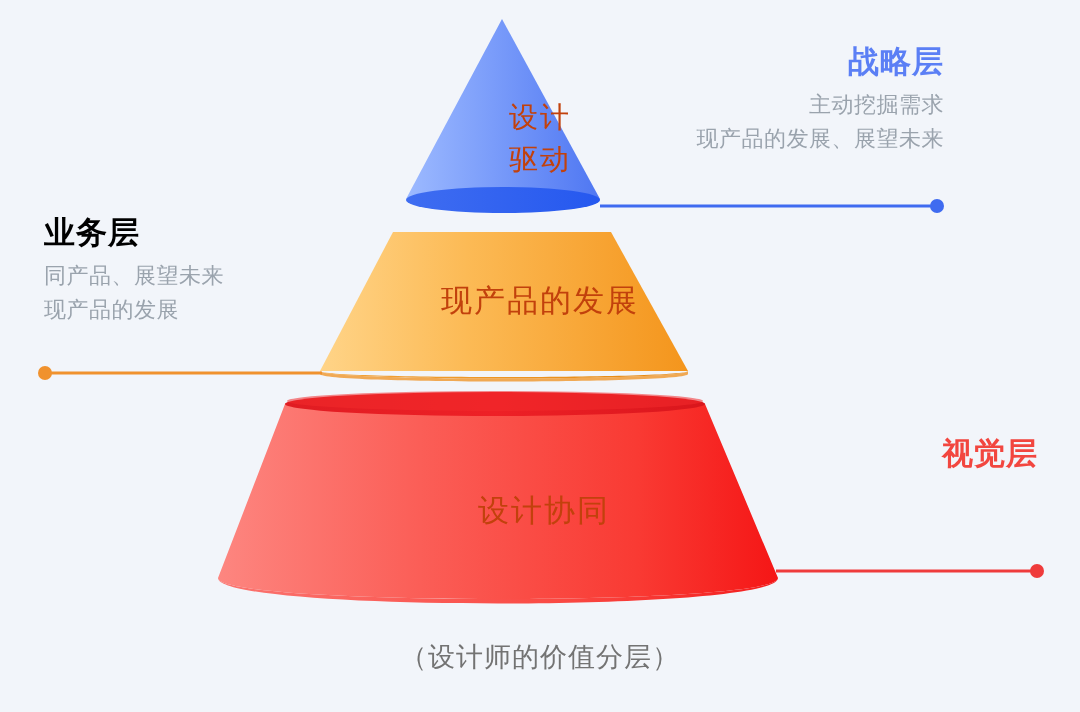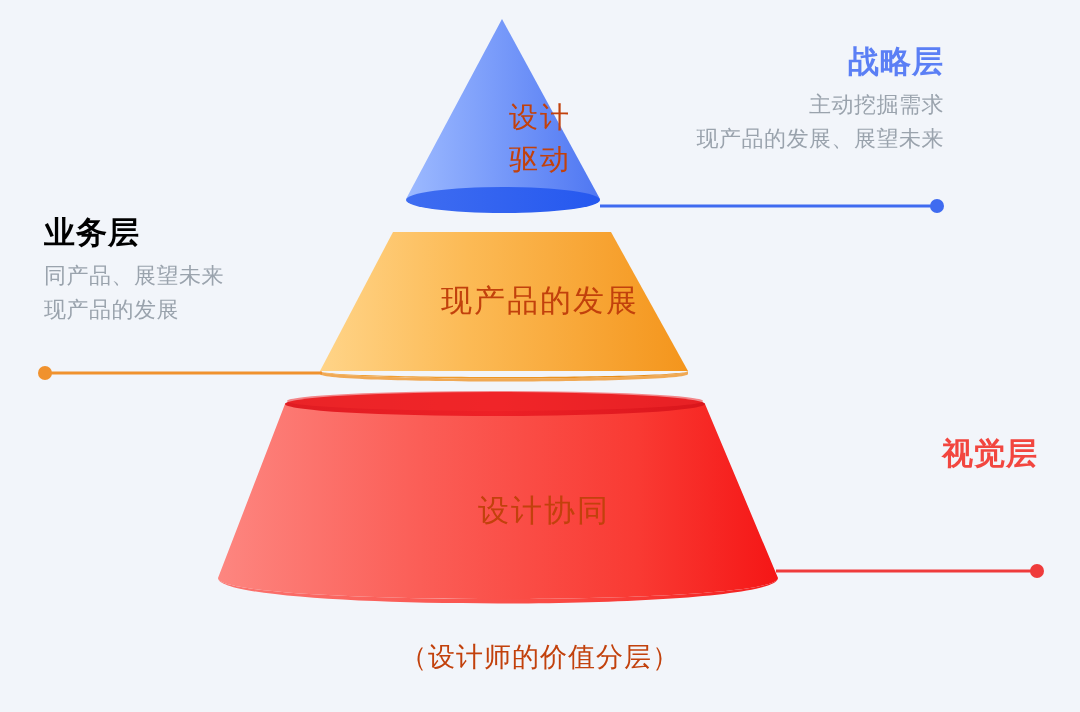--- a/index.html
+++ b/index.html
@@ -93,21 +93,21 @@
     text-align: right;
   }
   #callout-visual .title { color: #f2463f; }
 
   #caption {
     position: absolute;
     left: 0; right: 0;
     top: 639px;
     text-align: center;
     font-size: 27px;
-    color: #c2410c;
+    color: #737373;
     letter-spacing: 1px;
   }
 </style>
 </head>
 <body>
 
 <div id="stage">
 
   <svg class="pyramid" viewBox="0 0 1080 712">
     <defs>

